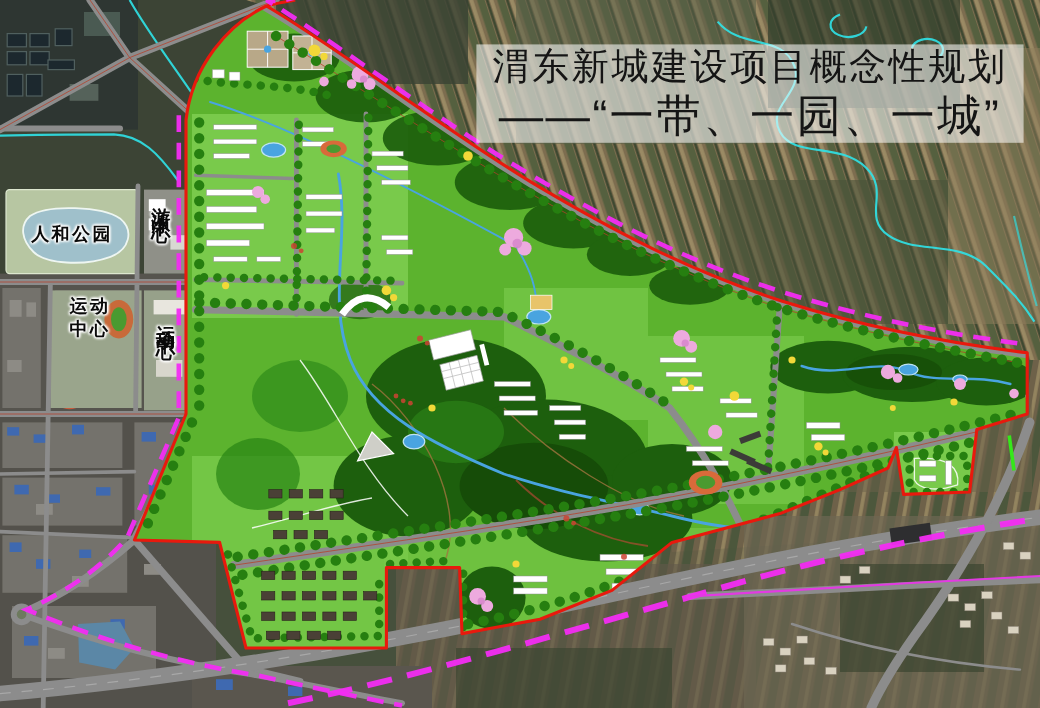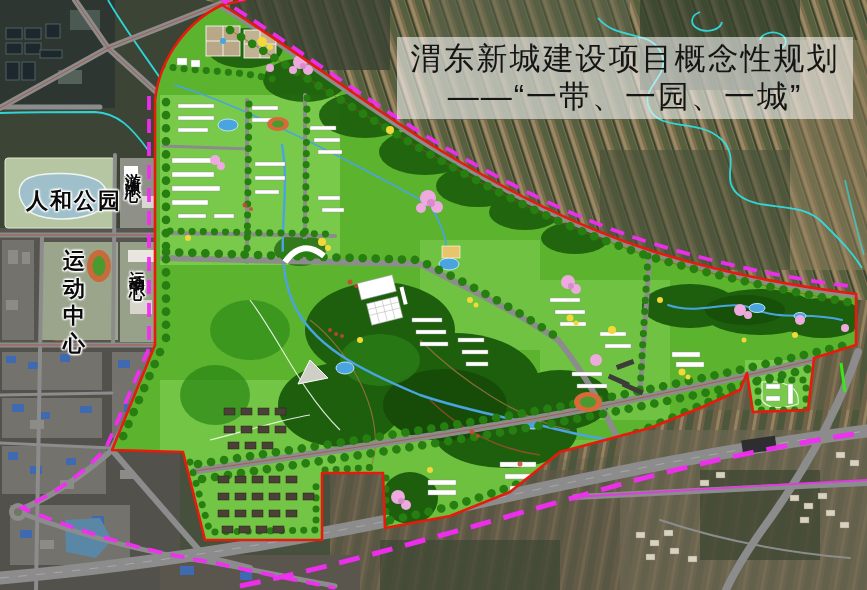--- a/index.html
+++ b/index.html
@@ -19,22 +19,22 @@
   .rcl{fill:none;stroke:#b5402a;stroke-width:.8;opacity:.8;}
   .river{fill:none;stroke:var(--river);stroke-width:1.8;opacity:.9;}
   .stream{fill:none;stroke:var(--water);stroke-width:2.4;stroke-linecap:round;}
   .forest{fill:var(--forest);}
   .wpath{fill:none;stroke:#fff;stroke-width:1.1;opacity:.85;}
   
   .title-box{position:absolute;left:397px;top:37px;width:456px;height:82px;
     background:var(--title_bg);color:var(--title_text);text-align:center;
     display:flex;flex-direction:column;justify-content:center;line-height:1.22;}
   .title-line1{font-size:31px;letter-spacing:2px;white-space:nowrap;}
-  .title-line2{font-size:31px;letter-spacing:2px;white-space:nowrap;}
-  .maplabel{position:absolute;color:var(--label);font-size:22px;font-weight:700;
+  .title-line2{font-size:37px;letter-spacing:2px;white-space:nowrap;}
+  .maplabel{position:absolute;color:var(--label);font-size:15px;font-weight:700;
     text-shadow:0 0 2px #fff,0 0 3px #fff,1px 1px 2px #fff,-1px -1px 2px #fff,1px -1px 2px #fff,-1px 1px 2px #fff;
     letter-spacing:2px;}
   .vert{writing-mode:vertical-rl;letter-spacing:4px;font-size:16px;}
   .twoline{width:42px;line-height:1.25;text-align:center;white-space:normal;}
 </style>
 </head>
 <body>
 
 <div id="stage">
 <svg width="867" height="590" viewBox="0 0 867 590">

